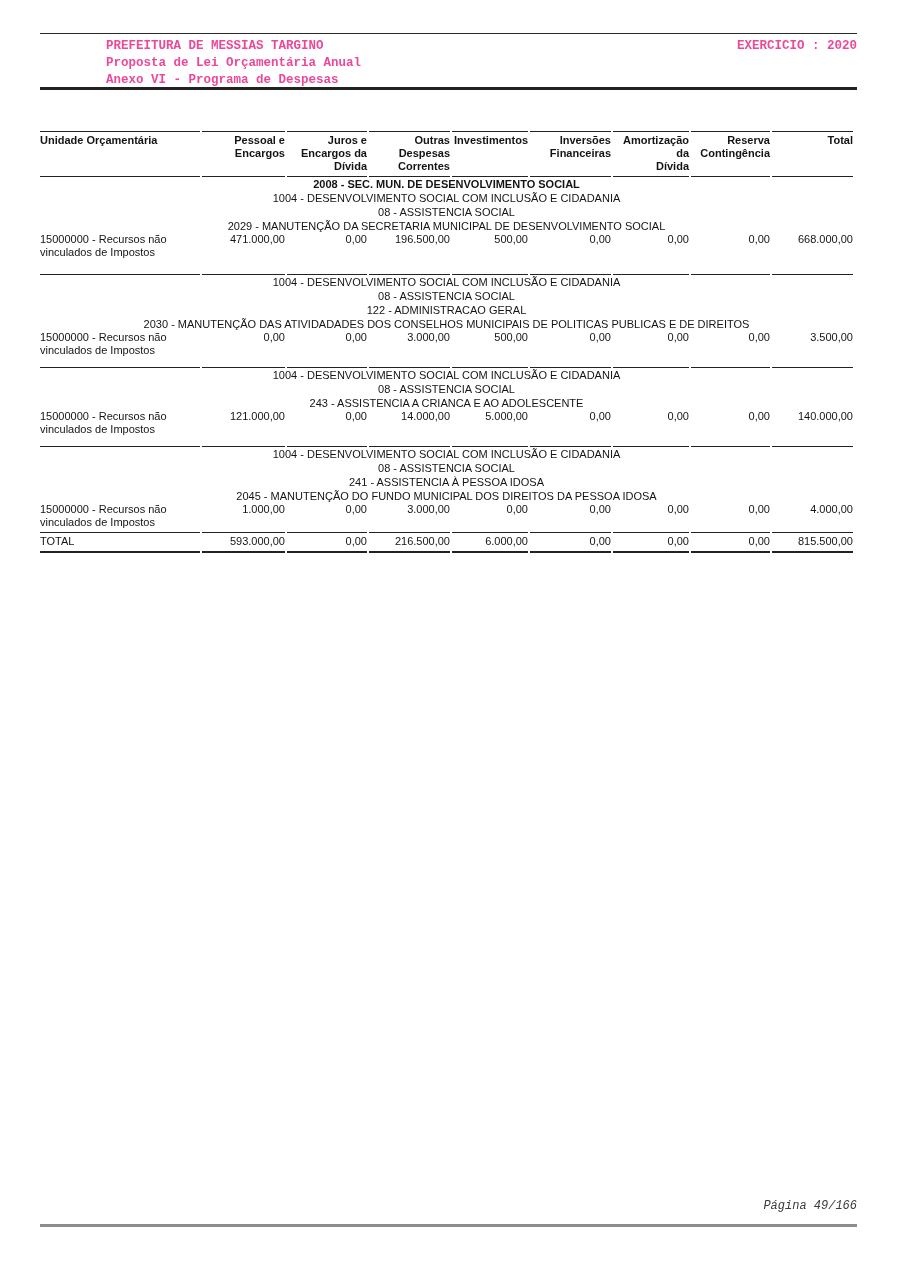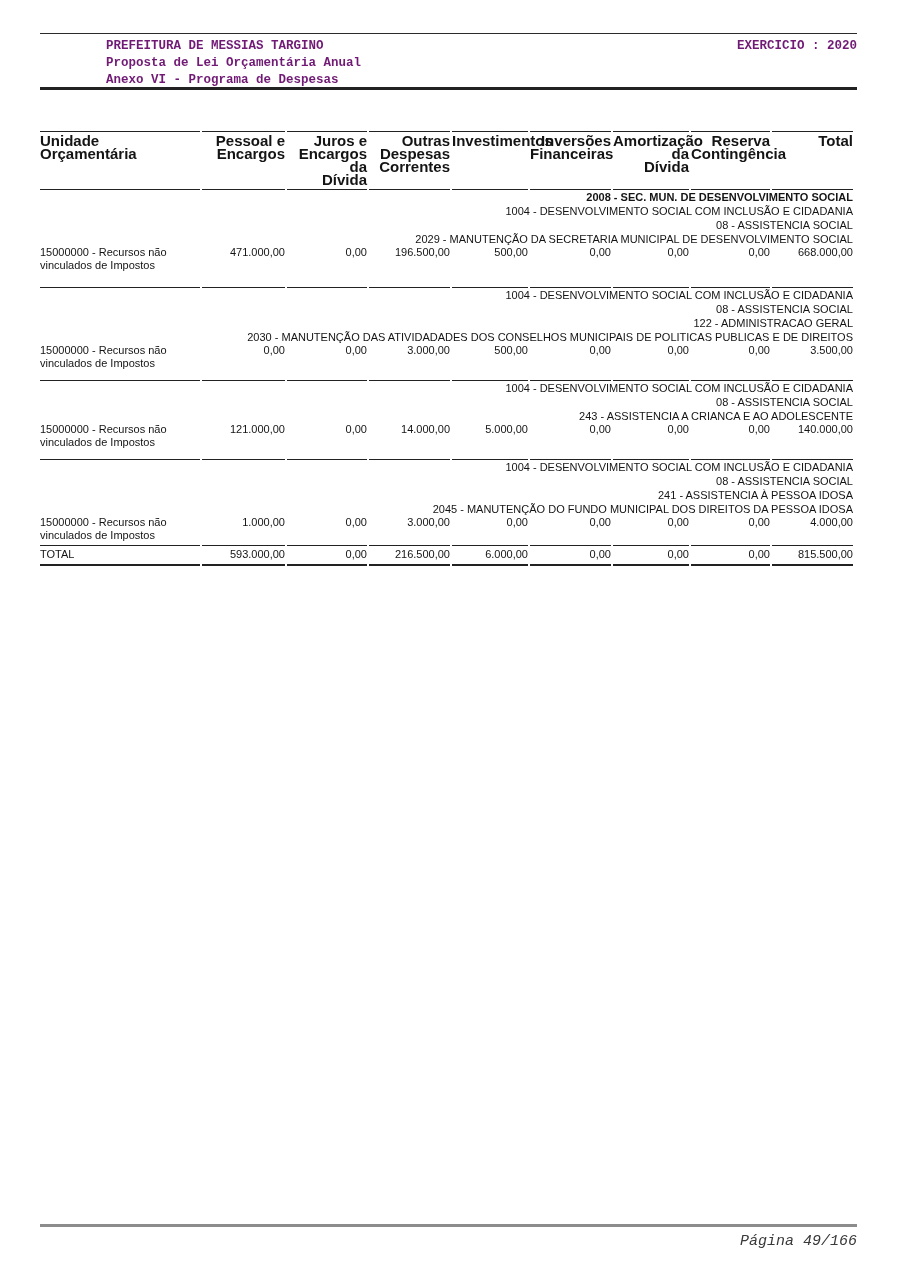--- a/index.html
+++ b/index.html
@@ -15,64 +15,64 @@
 
   
   .rule{position:absolute;left:40px;width:817px;}
   .rule-top{top:33px;border-top:1.5px solid #2b2b2b;}
   .rule-header-bottom{top:87px;border-top:3px solid #222;}
   .page-header{
     position:absolute;top:38px;left:40px;width:817px;
     display:flex;justify-content:space-between;align-items:flex-start;
     font-family:"Liberation Mono", monospace;
     font-weight:bold;font-size:12.5px;line-height:17px;
-    color:#701a75;
+    color:#ec4899;
   }
   .page-header .titles{padding-left:66px;}
   .page-header .exercise{white-space:nowrap;}
 
   
   table.budget{
     position:absolute;top:131px;left:38px;
     width:817px;table-layout:fixed;
     border-collapse:separate;border-spacing:2px 0;
     font-size:11px;color:#141414;
   }
   col.c-unit{width:160px;}
   col.c2{width:83px;} col.c3{width:80px;} col.c4{width:81px;}
   col.c5{width:76px;} col.c6{width:81px;} col.c7{width:76px;}
   col.c8{width:79px;} col.c9{width:81px;}
 
   th{
     font-weight:bold;text-align:right;vertical-align:top;
     border-top:1px solid #222;border-bottom:1px solid #222;
     padding:2px 0 3px 0;line-height:13px;white-space:pre-line;
-    font-size:15px;
+    font-size:11px;
   }
   th.first{text-align:left;}
 
   td{padding:0;}
-  td.cat{line-height:14px;height:14px;text-align:right;white-space:nowrap;overflow:visible;}
+  td.cat{line-height:14px;height:14px;text-align:center;white-space:nowrap;overflow:visible;}
   td.unit{font-weight:bold;}
   tr.vals td{vertical-align:top;text-align:right;line-height:13px;padding-bottom:3px;white-space:nowrap;}
   tr.vals td.src{text-align:left;white-space:pre-line;}
   tr.sep td{border-bottom:1px solid #222;height:7px;}
   tr.sep.tall td{height:12px;}
   tr.total-row td{
     border-top:1px solid #222;border-bottom:2.5px solid #222;
     padding:2px 0 3px 0;line-height:13px;text-align:right;white-space:nowrap;
   }
   tr.total-row td.first{text-align:left;}
 
   
   .rule-footer{top:1224px;border-top:3px solid #8c8c8c;}
   .page-footer{
-    position:absolute;top:1233px;right:43px;
+    position:absolute;top:1199px;right:43px;
     font-family:"Liberation Mono", monospace;
-    font-style:italic;font-size:15px;color:#3a3a3a;
+    font-style:italic;font-size:12px;color:#3a3a3a;
   }
 </style>
 </head>
 <body>
 
 <div class="page">
 
   <div class="rule rule-top"></div>
 
   <div class="page-header">

